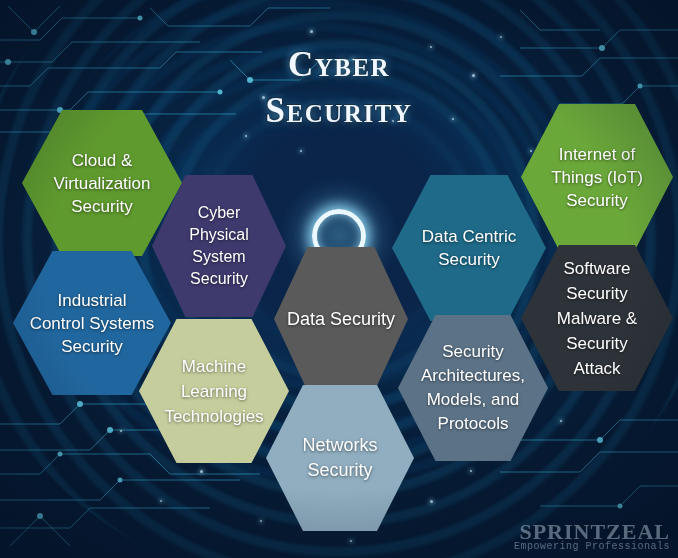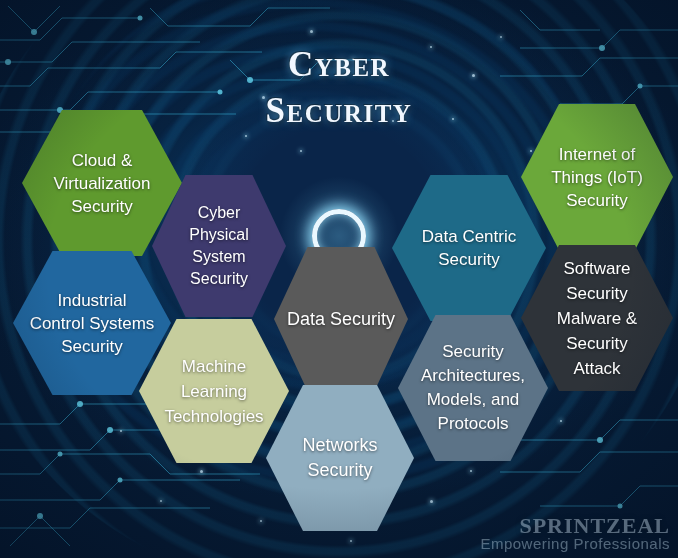--- a/index.html
+++ b/index.html
@@ -112,22 +112,22 @@
     text-align:center;opacity:.38;pointer-events:none;
   }
   .wm-main{
     font-family:"Liberation Serif", serif;
     font-weight:700;font-size:22px;letter-spacing:1px;
     color:#dff2ff;
     text-shadow:0 0 6px rgba(0,0,0,.6);
     text-align:right;
   }
   .wm-sub{
-    font-family:Liberation Sans, sans-serif;
-    font-size:15px;letter-spacing:.5px;color:#cfe9f8;margin-top:-4px;
+    font-family:Liberation Mono, monospace;
+    font-size:10px;letter-spacing:.5px;color:#cfe9f8;margin-top:-4px;
   }
 </style>
 </head>
 <body>
 
 <div id="canvas">
 
   <div class="bg-base"></div>
   <div class="vortex"></div>
   <div class="vortex2"></div>

